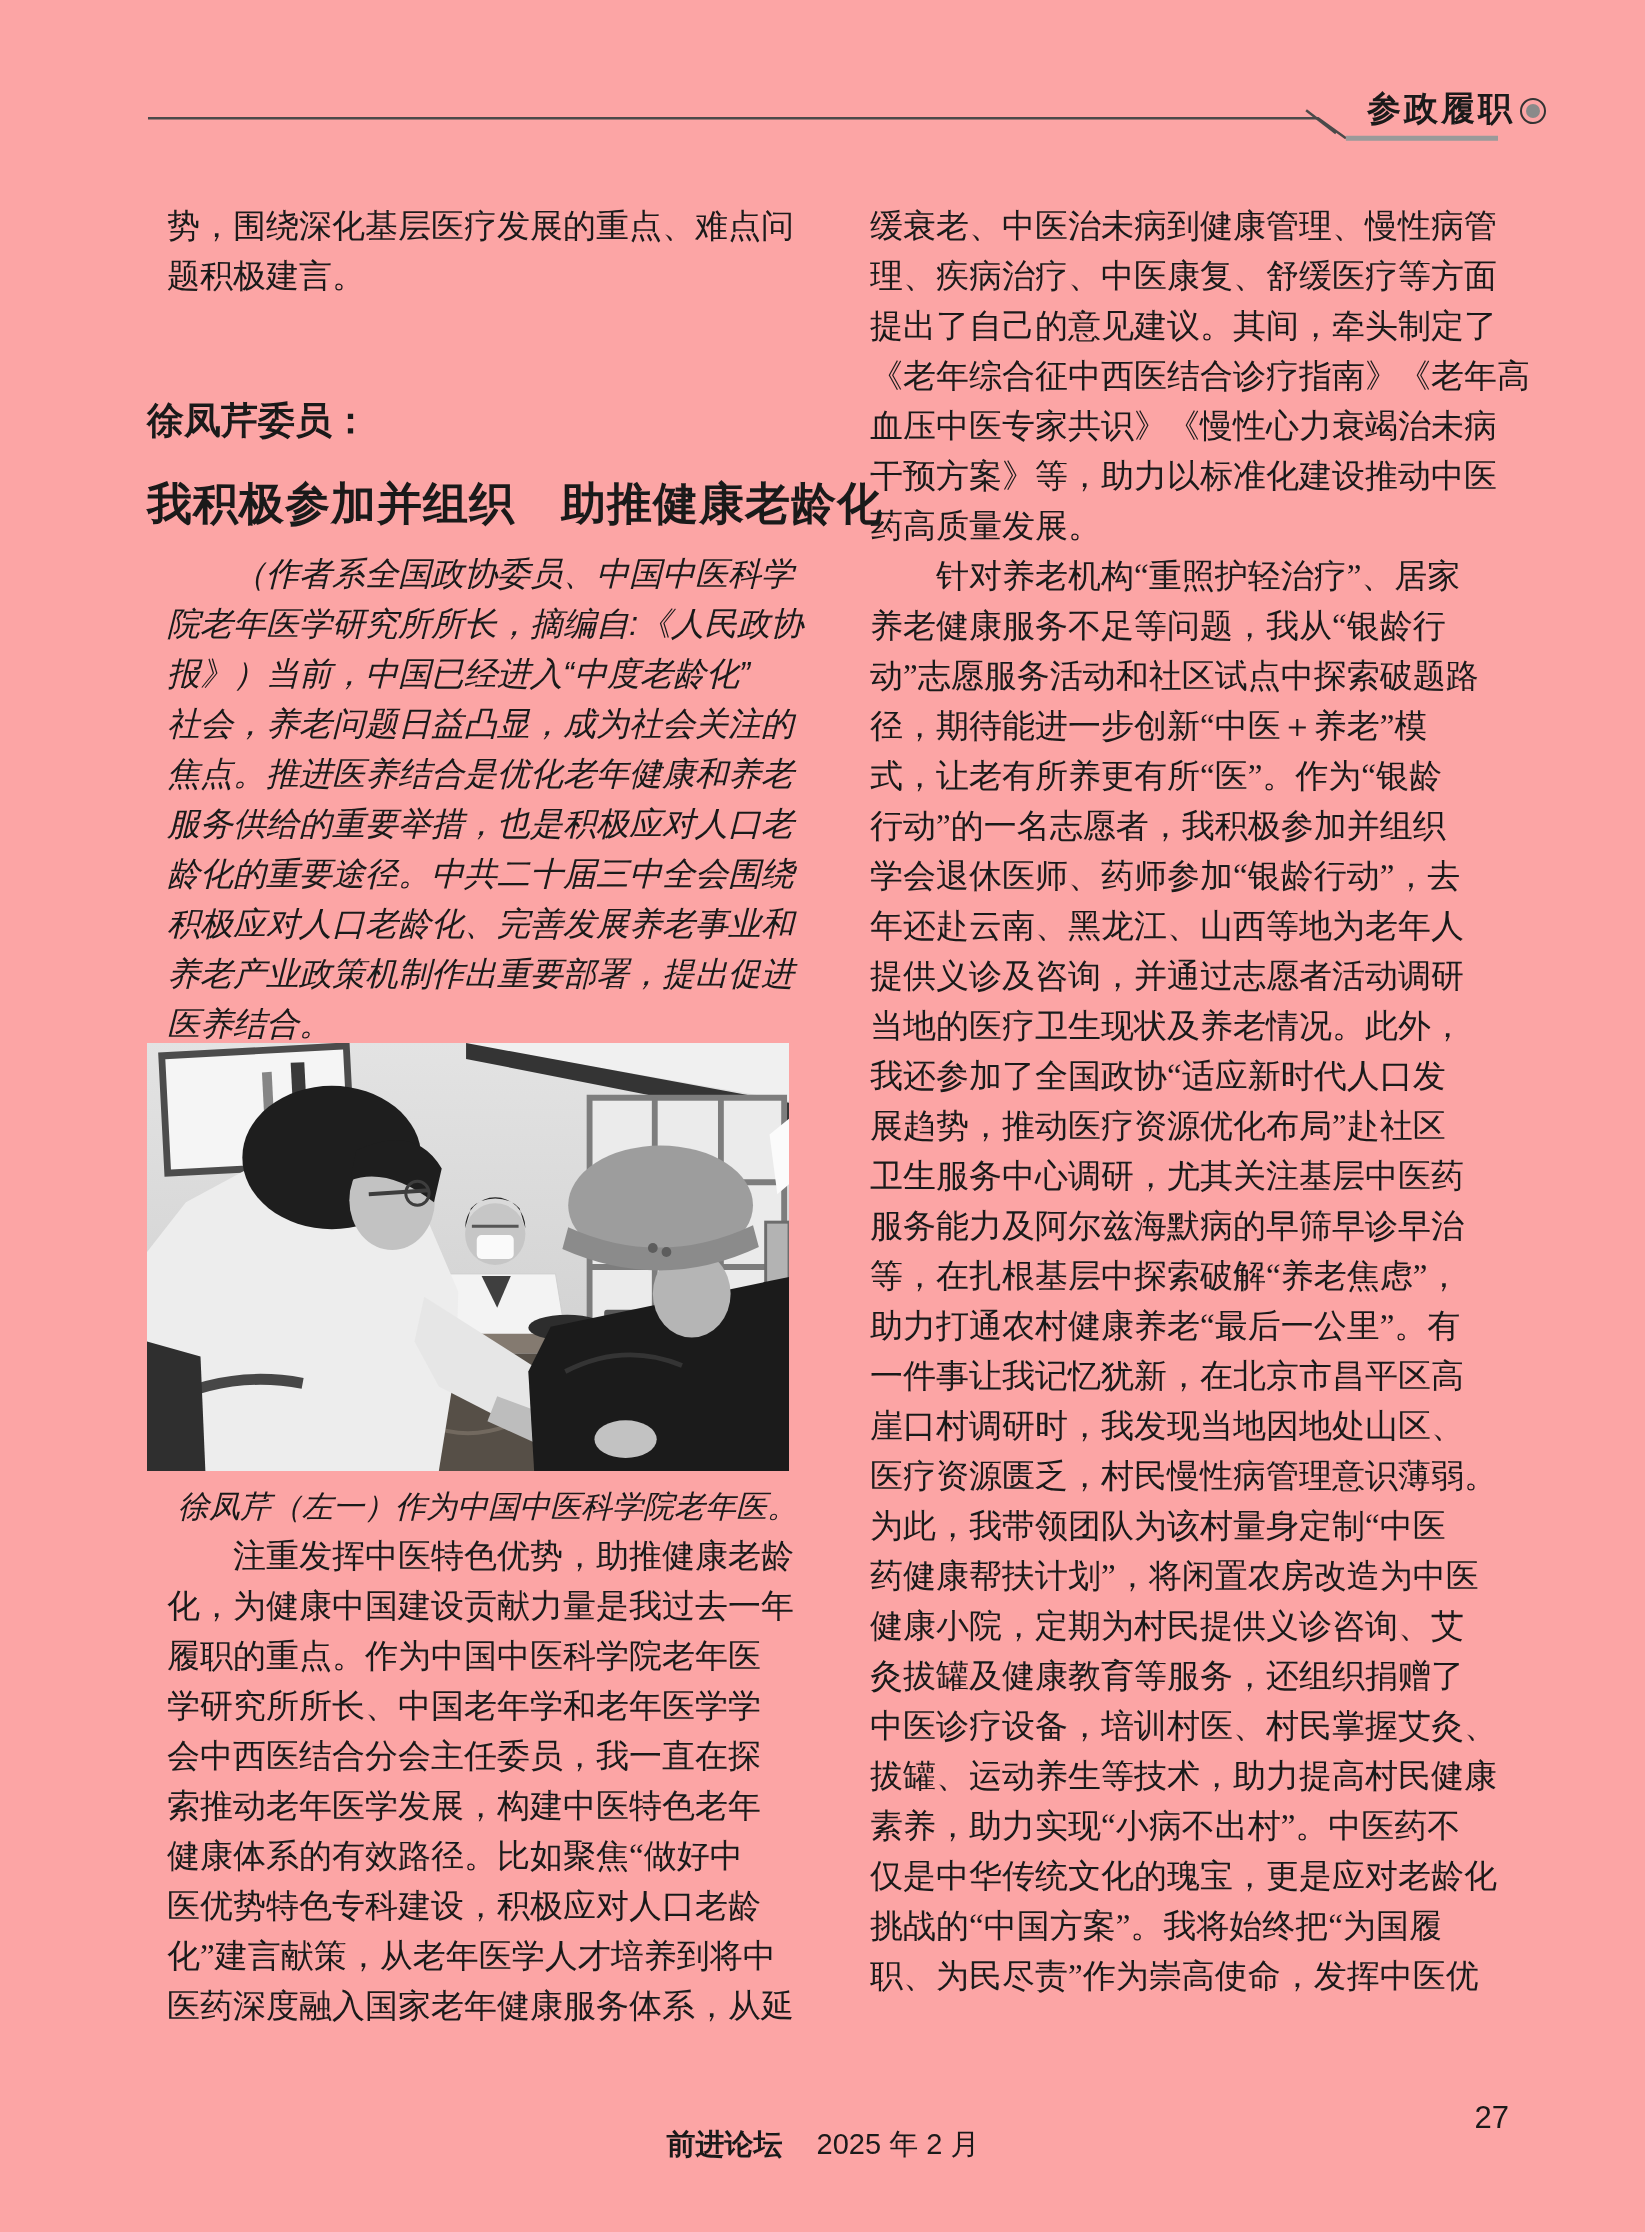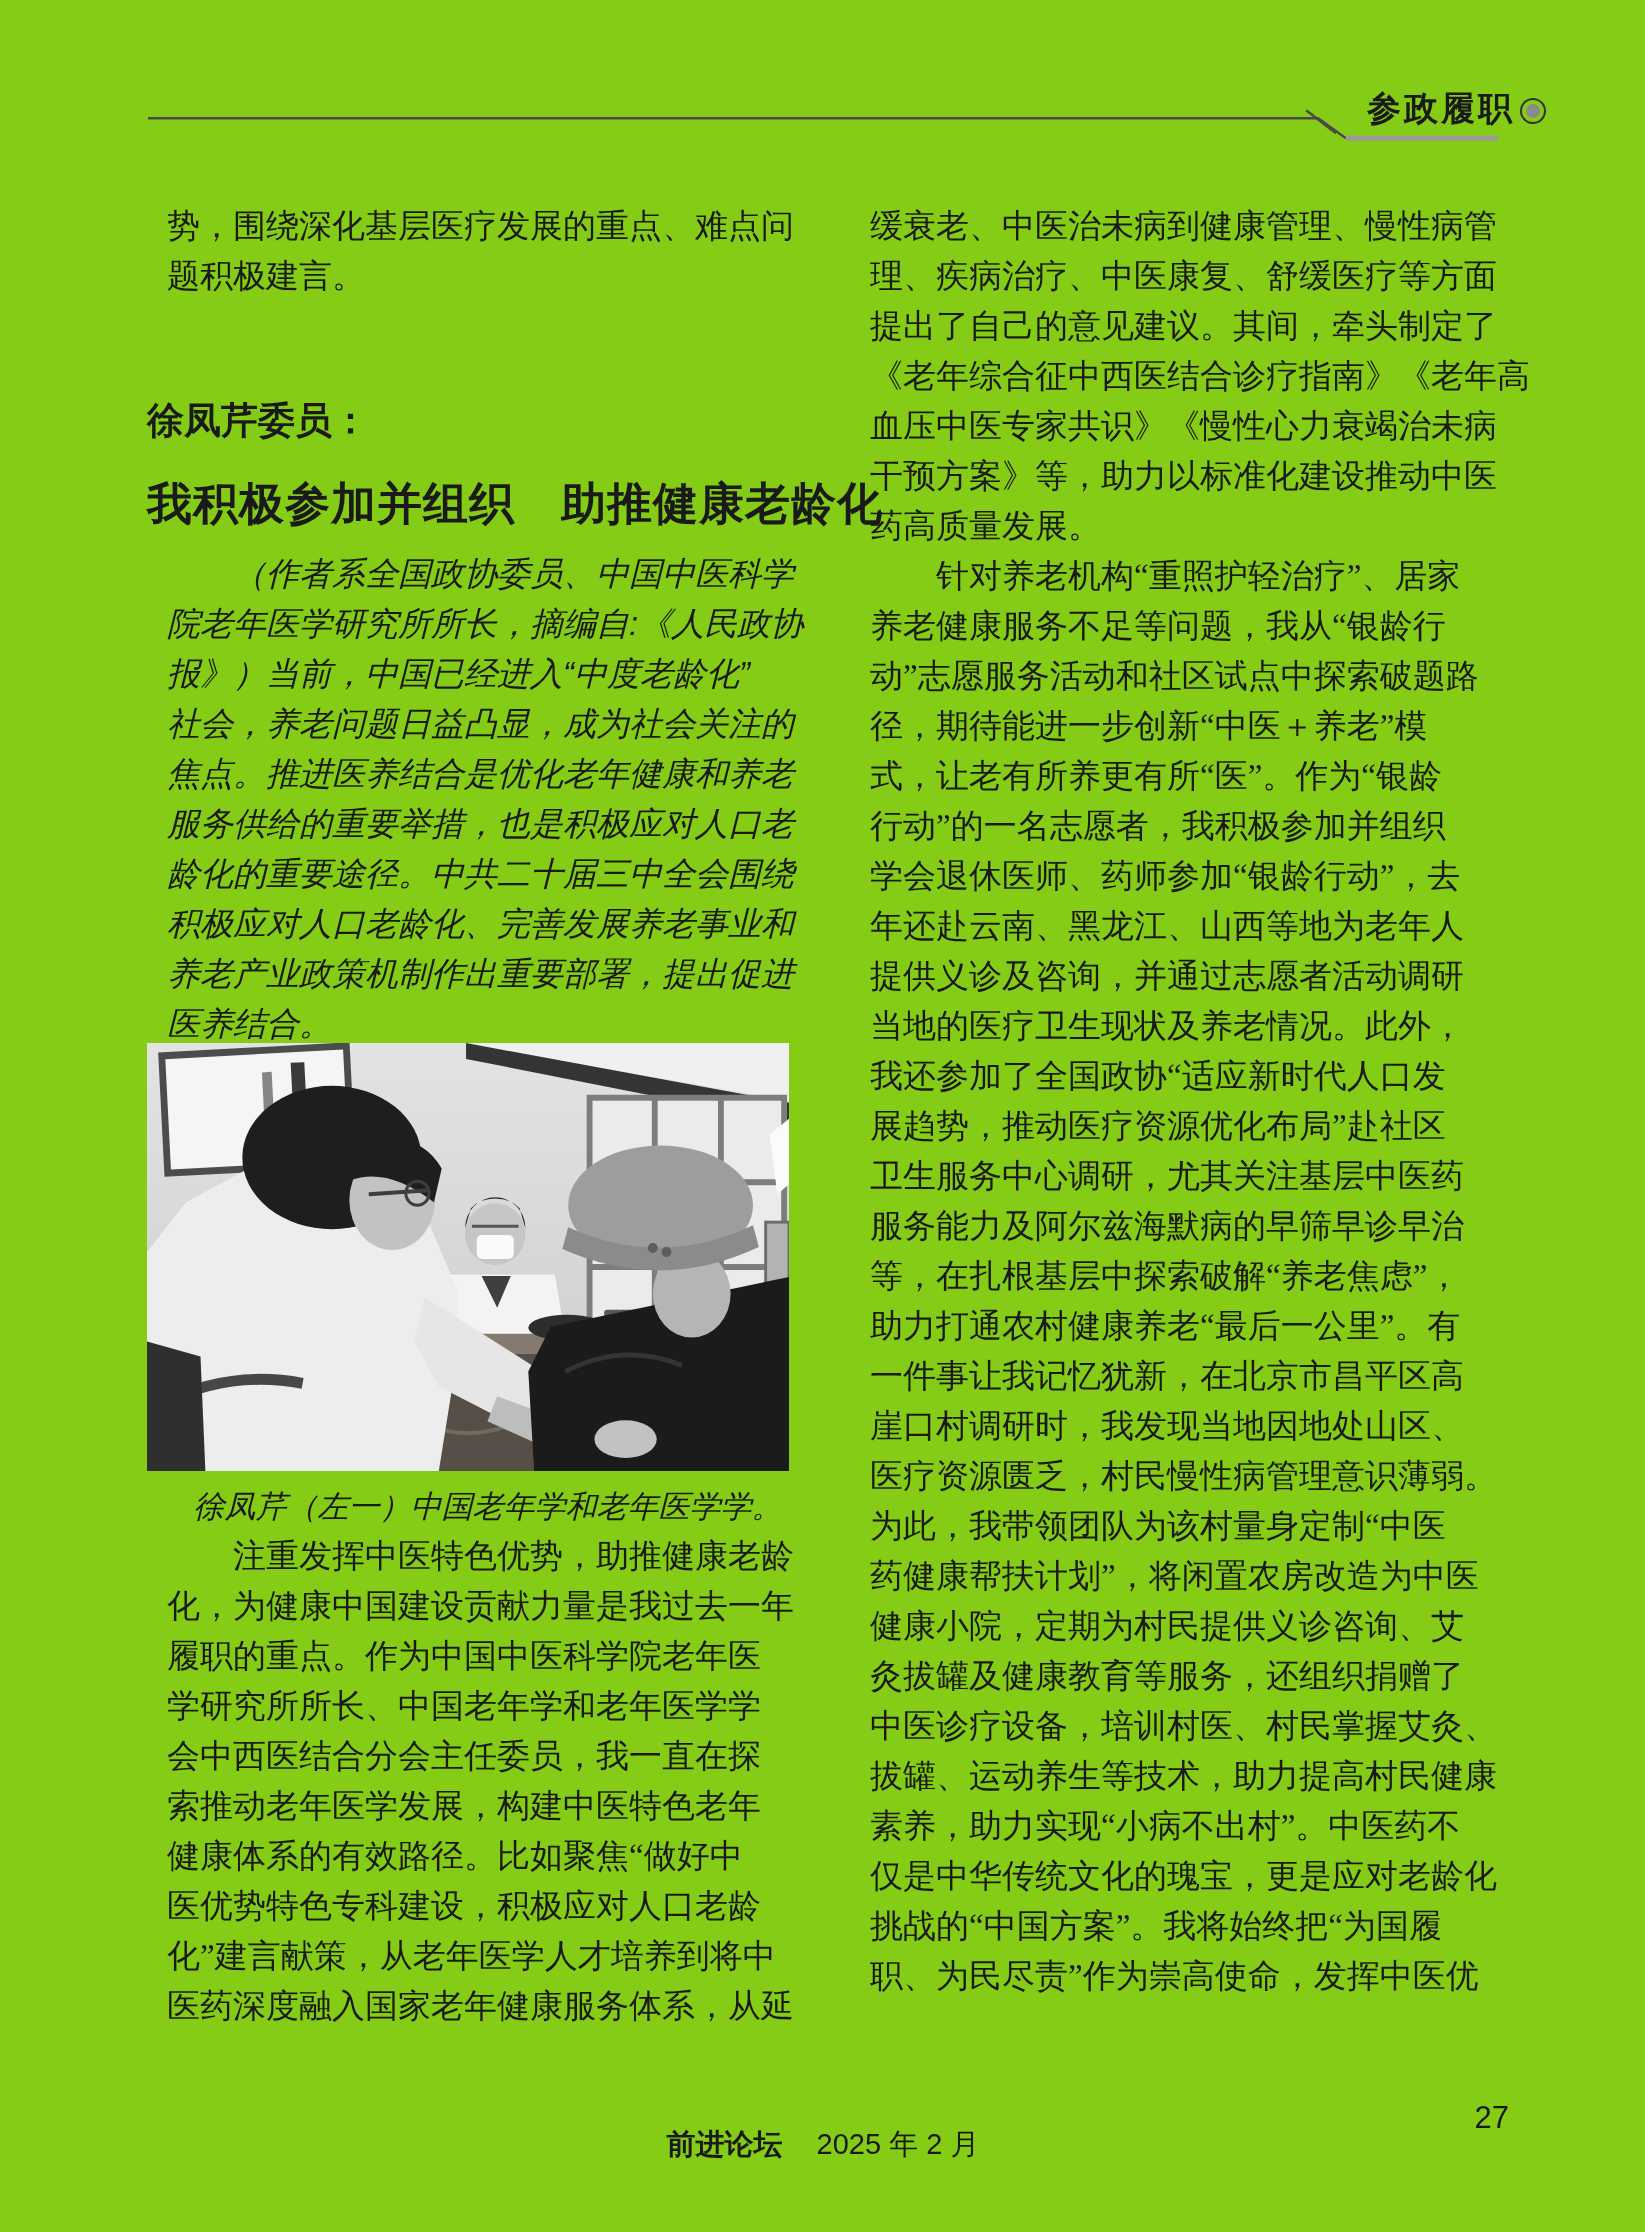--- a/index.html
+++ b/index.html
@@ -1,16 +1,16 @@
 <!DOCTYPE html>
 <html><head>
 <meta charset="utf-8">
 <style>
   html,body{margin:0;padding:0;background:#888;}
-  .page{position:relative;width:1646px;height:2233px;background:#84cc16;overflow:hidden;
+  .page{position:relative;width:1646px;height:2233px;background:#fca5a5;overflow:hidden;
         font-family:"Liberation Serif","DejaVu Serif",serif;color:#1a1a1a;}
   .abs{position:absolute;}
   
   .hdr-title{left:1367px;top:86px;font-family:"Liberation Serif","DejaVu Serif",serif;
              font-weight:bold;font-size:34px;letter-spacing:3px;white-space:nowrap;}
   .hdr-dot-outer{left:1520px;top:98px;width:26px;height:26px;border:2px solid #333;
                  border-radius:50%;box-sizing:border-box;display:flex;align-items:center;justify-content:center;}
   .hdr-dot-inner{width:14px;height:14px;border-radius:50%;background:#8a8a8a;}
   
   .tblock{font-size:33px;line-height:50px;white-space:pre;margin-left:20px;}
@@ -113,21 +113,21 @@
       <path d="M430,330 q60,-30 120,-6" stroke="#343434" stroke-width="5" fill="none"></path>
       <ellipse cx="560" cy="252" rx="40" ry="44" fill="#b5b5b5"></ellipse>
       <ellipse cx="528" cy="163" rx="95" ry="60" fill="#9d9d9d"></ellipse>
       <path d="M433,185 q95,42 190,-2 l6,22 q-100,46 -202,2 z" fill="#8b8b8b"></path>
       <circle cx="520" cy="206" r="5" fill="#5d5d5d"></circle>
       <circle cx="534" cy="210" r="5" fill="#5d5d5d"></circle>
       <ellipse cx="492" cy="398" rx="32" ry="19" fill="#c2c2c2"></ellipse>
     </g>
   </svg>
 
-  <div class="abs tblock caption" style="left:147px;top:1482px;width:642px;">徐凤芹（左一）中国老年学和老年医学学。</div>
+  <div class="abs tblock caption" style="left:147px;top:1482px;width:642px;">徐凤芹（左一）作为中国中医科学院老年医。</div>
 
   <div class="abs tblock serifcol" style="left:147px;top:1531px;width:667px;"><div class="tline">　　注重发挥中医特色优势，助推健康老龄</div><div class="tline">化，为健康中国建设贡献力量是我过去一年</div><div class="tline">履职的重点。作为中国中医科学院老年医</div><div class="tline">学研究所所长、中国老年学和老年医学学</div><div class="tline">会中西医结合分会主任委员，我一直在探</div><div class="tline">索推动老年医学发展，构建中医特色老年</div><div class="tline">健康体系的有效路径。比如聚焦“做好中</div><div class="tline">医优势特色专科建设，积极应对人口老龄</div><div class="tline">化”建言献策，从老年医学人才培养到将中</div><div class="tline">医药深度融入国家老年健康服务体系，从延</div></div>
 
   <div class="abs tblock serifcol" style="left:850px;top:201px;width:663px;"><div class="tline">缓衰老、中医治未病到健康管理、慢性病管</div><div class="tline">理、疾病治疗、中医康复、舒缓医疗等方面</div><div class="tline">提出了自己的意见建议。其间，牵头制定了</div><div class="tline">《老年综合征中西医结合诊疗指南》《老年高</div><div class="tline">血压中医专家共识》《慢性心力衰竭治未病</div><div class="tline">干预方案》等，助力以标准化建设推动中医</div><div class="tline">药高质量发展。</div><div class="tline">　　针对养老机构“重照护轻治疗”、居家</div><div class="tline">养老健康服务不足等问题，我从“银龄行</div><div class="tline">动”志愿服务活动和社区试点中探索破题路</div><div class="tline">径，期待能进一步创新“中医＋养老”模</div><div class="tline">式，让老有所养更有所“医”。作为“银龄</div><div class="tline">行动”的一名志愿者，我积极参加并组织</div><div class="tline">学会退休医师、药师参加“银龄行动”，去</div><div class="tline">年还赴云南、黑龙江、山西等地为老年人</div><div class="tline">提供义诊及咨询，并通过志愿者活动调研</div><div class="tline">当地的医疗卫生现状及养老情况。此外，</div><div class="tline">我还参加了全国政协“适应新时代人口发</div><div class="tline">展趋势，推动医疗资源优化布局”赴社区</div><div class="tline">卫生服务中心调研，尤其关注基层中医药</div><div class="tline">服务能力及阿尔兹海默病的早筛早诊早治</div><div class="tline">等，在扎根基层中探索破解“养老焦虑”，</div><div class="tline">助力打通农村健康养老“最后一公里”。有</div><div class="tline">一件事让我记忆犹新，在北京市昌平区高</div><div class="tline">崖口村调研时，我发现当地因地处山区、</div><div class="tline">医疗资源匮乏，村民慢性病管理意识薄弱。</div><div class="tline">为此，我带领团队为该村量身定制“中医</div><div class="tline">药健康帮扶计划”，将闲置农房改造为中医</div><div class="tline">健康小院，定期为村民提供义诊咨询、艾</div><div class="tline">灸拔罐及健康教育等服务，还组织捐赠了</div><div class="tline">中医诊疗设备，培训村医、村民掌握艾灸、</div><div class="tline">拔罐、运动养生等技术，助力提高村民健康</div><div class="tline">素养，助力实现“小病不出村”。中医药不</div><div class="tline">仅是中华传统文化的瑰宝，更是应对老龄化</div><div class="tline">挑战的“中国方案”。我将始终把“为国履</div><div class="tline">职、为民尽责”作为崇高使命，发挥中医优</div></div>
 
   <div class="abs footer-center">
     <span class="footer-journal">前进论坛</span><span>2025 年 2 月</span>
   </div>
   <div class="abs footer-page">27</div>
 

